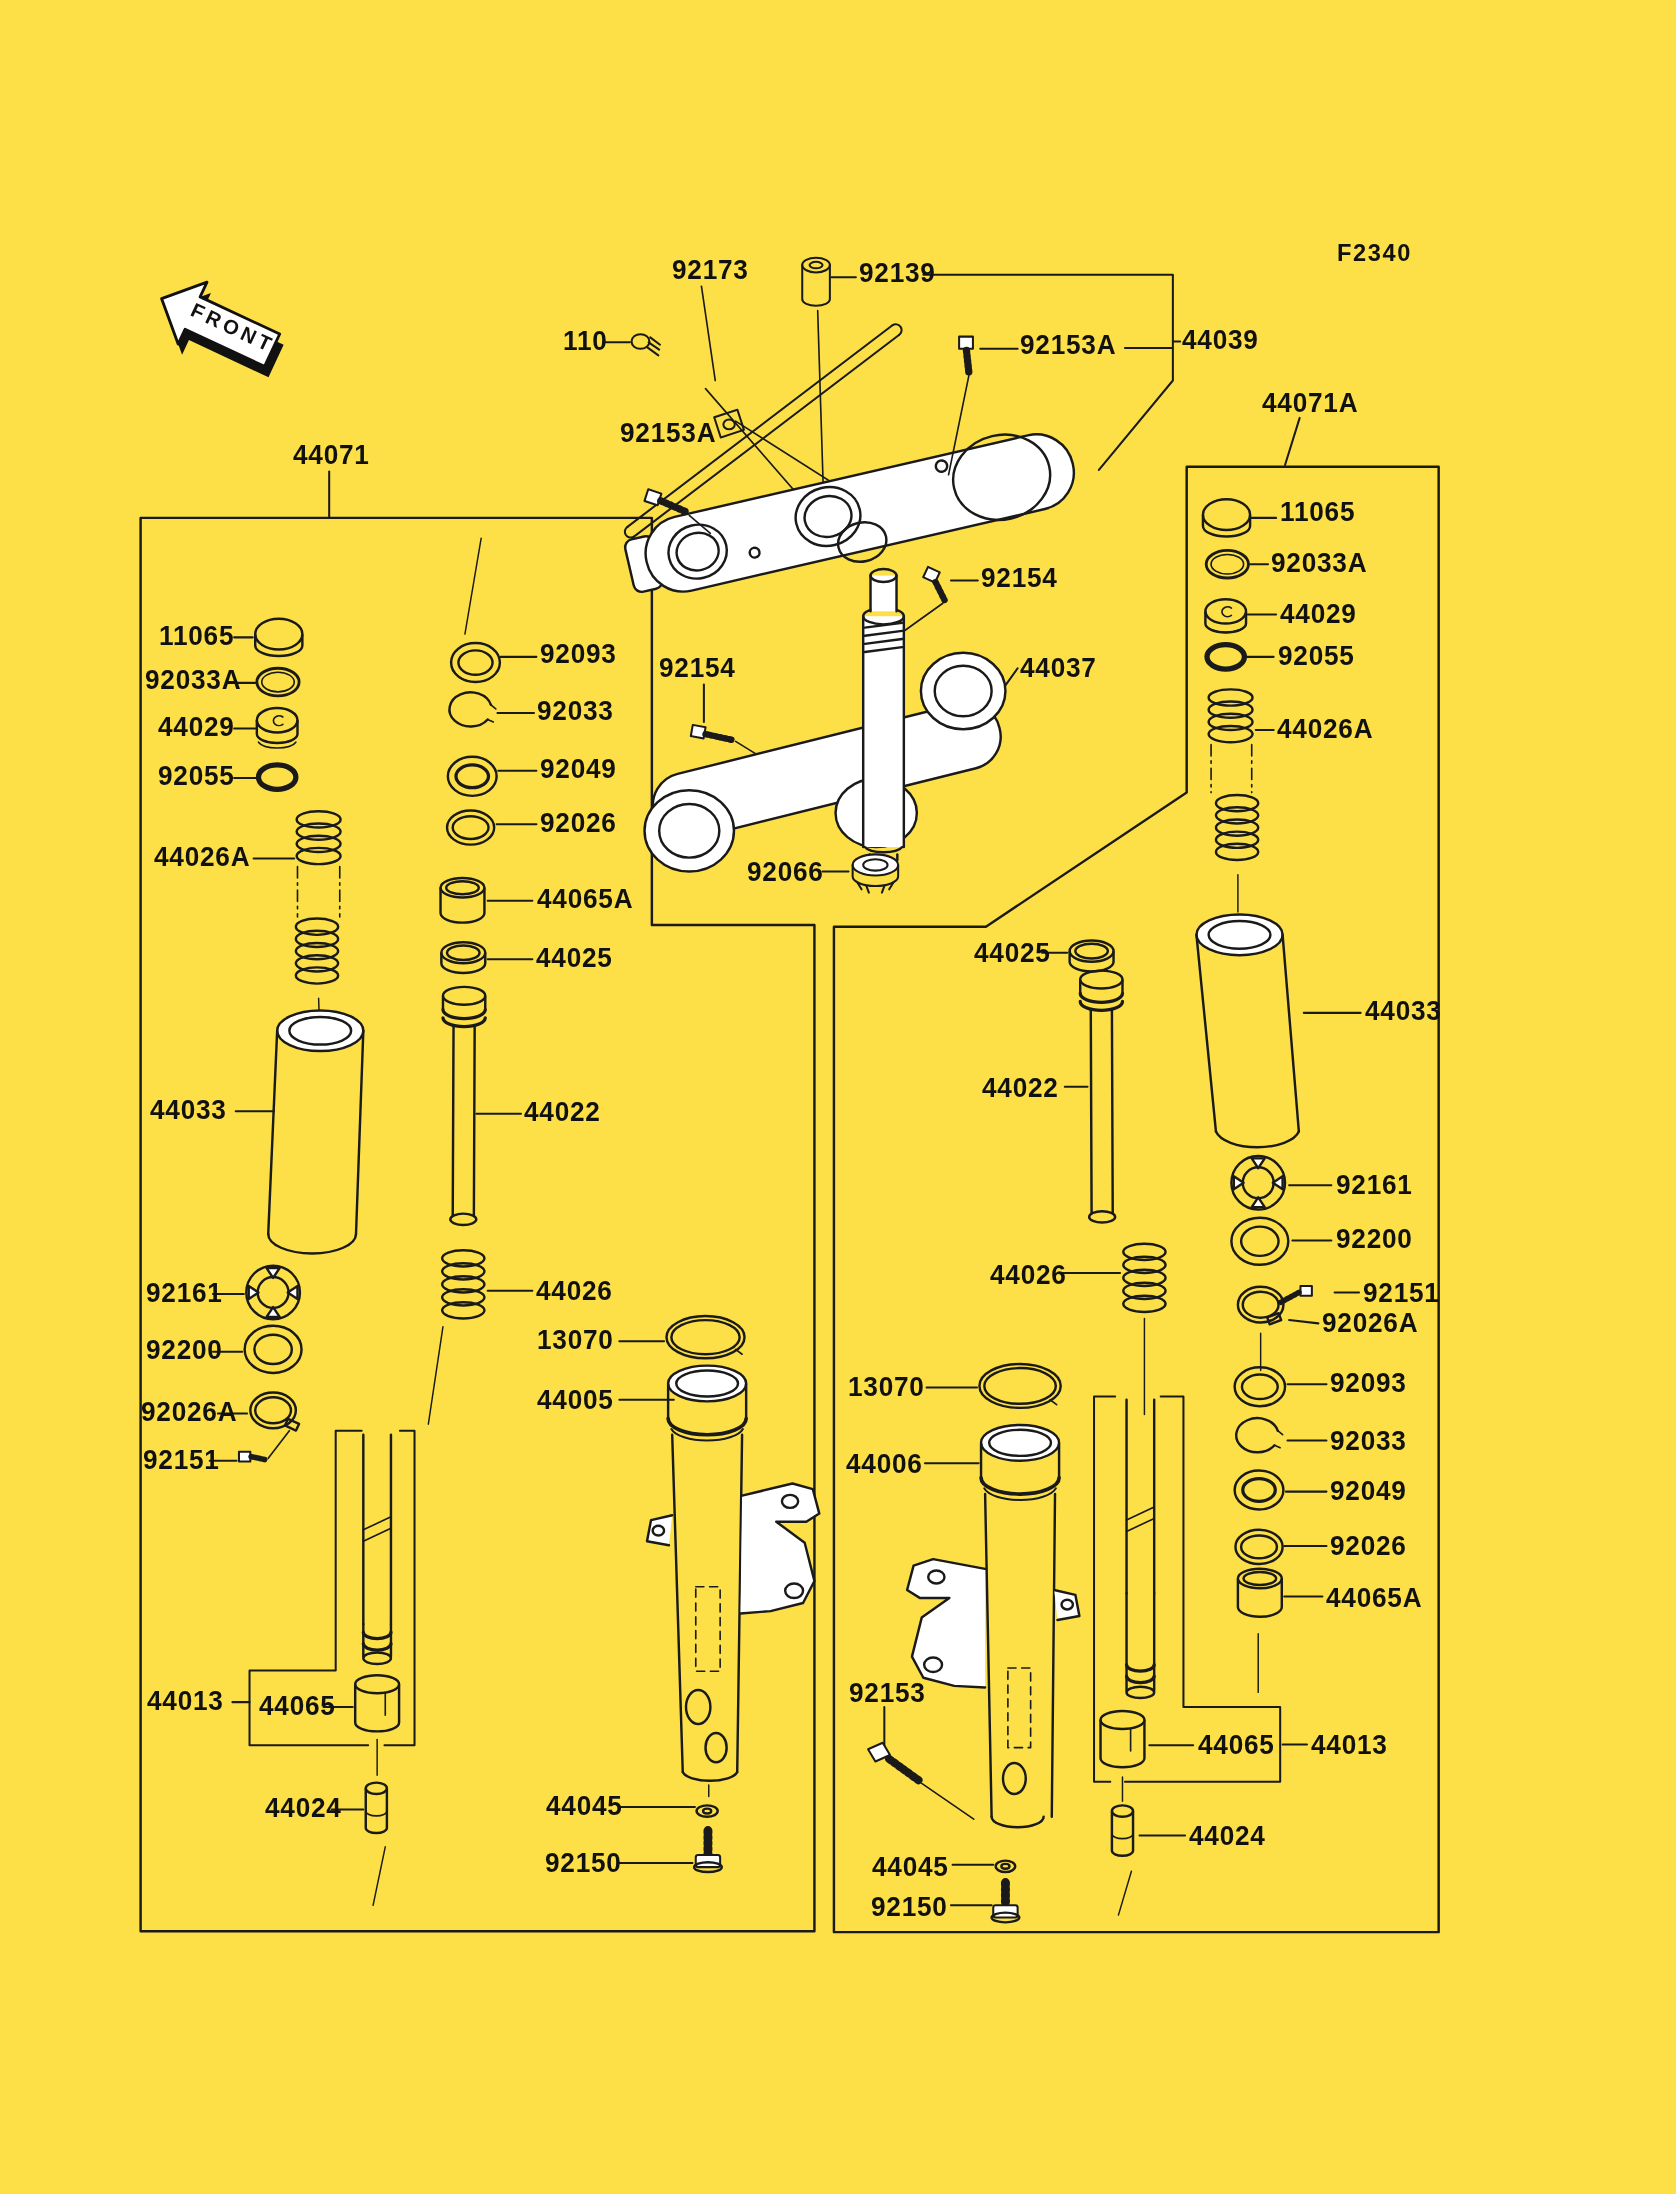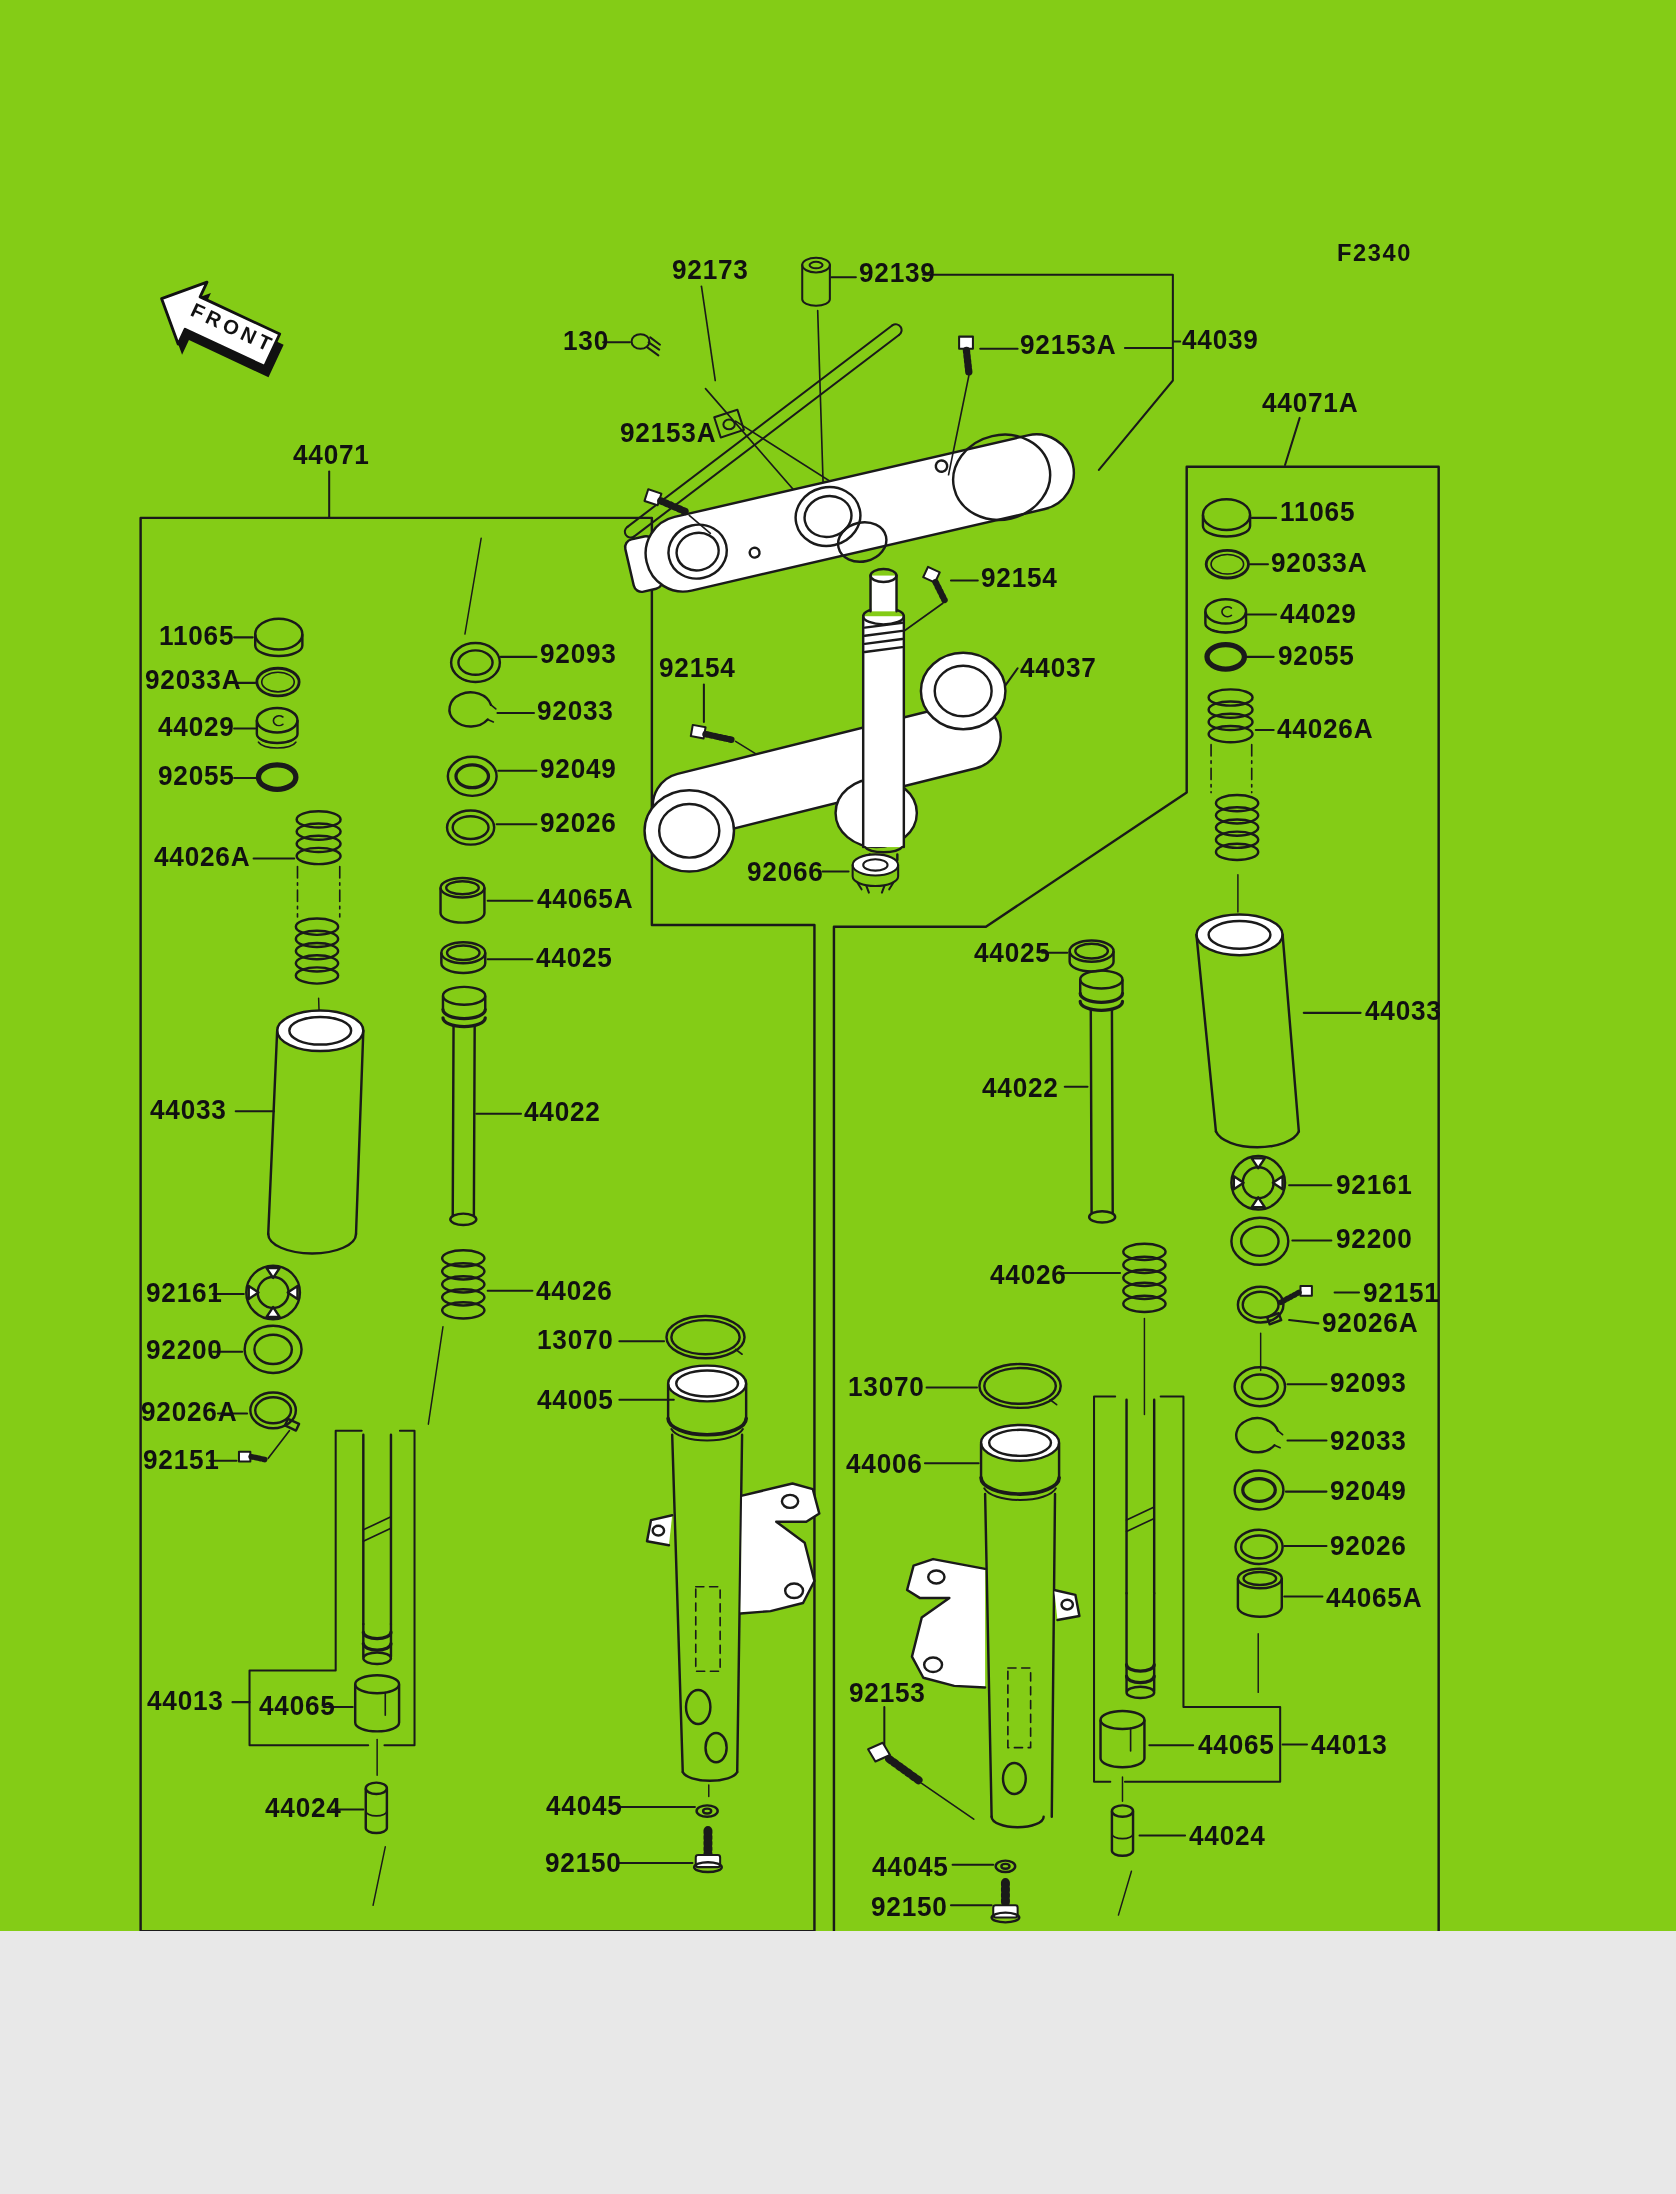--- a/index.html
+++ b/index.html
@@ -1,16 +1,16 @@
 <!DOCTYPE html>
 <html style="font-size:13px"><head>
 <meta charset="utf-8">
 <style>
   html,body{margin:0;padding:0;background:#e8e8e8;}
-  #canvas{position:relative;width:1676px;height:1931px;background:#84cc16;
+  #canvas{position:relative;width:1676px;height:2194px;background:#fde047;
           font-family:"Liberation Sans","DejaVu Sans",sans-serif;overflow:hidden;}
   #lineart{position:absolute;left:0;top:0;}
   .lbl{position:absolute;left:var(--x);top:var(--y);font-weight:700;font-size:27px;
        letter-spacing:0.8px;color:#111;white-space:nowrap;transform:scaleX(.97);
        transform-origin:left top;line-height:1;}
   .code{position:absolute;left:var(--x);top:var(--y);font-weight:600;font-size:23.6px;
        letter-spacing:1.6px;color:#111;line-height:1;}
   .front{position:absolute;left:233px;top:328px;font-weight:700;font-size:20.3px;
        letter-spacing:4.1px;color:#111;transform:translate(-50%,-50%) rotate(25deg);line-height:1;}
 </style>
@@ -490,21 +490,21 @@
     <path d="M1523,1943 v34 a27,12 0 0 0 54,0 v-34"></path>
     <path d="M1580,1964 H1627" stroke-width="2.5"></path>
     <path d="M1548,2010 V2082" stroke-width="1.8"></path>
   </g>
 </svg>
 
   <span class="code" style="--x:1337px;--y:242px">F2340</span>
   <span class="front">FRONT</span>
 
   <span class="lbl" style="--x:672px;--y:257px">92173</span>
-  <span class="lbl" style="--x:563px;--y:328px">130</span>
+  <span class="lbl" style="--x:563px;--y:328px">110</span>
   <span class="lbl" style="--x:859px;--y:260px">92139</span>
   <span class="lbl" style="--x:1020px;--y:332px">92153A</span>
   <span class="lbl" style="--x:1182px;--y:327px">44039</span>
   <span class="lbl" style="--x:620px;--y:420px">92153A</span>
   <span class="lbl" style="--x:981px;--y:565px">92154</span>
   <span class="lbl" style="--x:1020px;--y:655px">44037</span>
   <span class="lbl" style="--x:659px;--y:655px">92154</span>
   <span class="lbl" style="--x:747px;--y:859px">92066</span>
 
   <span class="lbl" style="--x:293px;--y:442px">44071</span>

